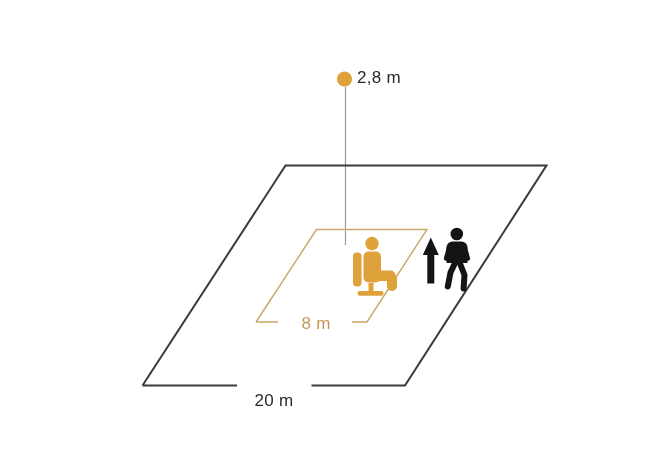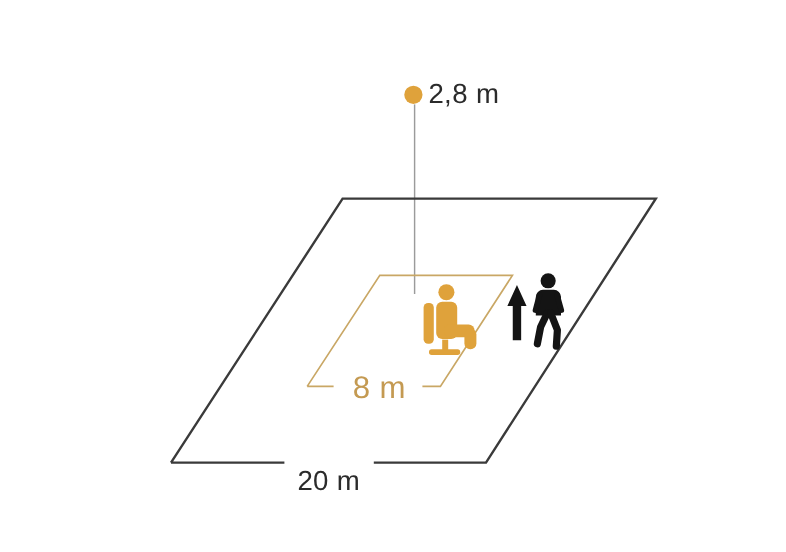--- a/index.html
+++ b/index.html
@@ -20,26 +20,26 @@
     left: 0;
     top: 0;
   }
   .dim-label {
     position: absolute;
     white-space: nowrap;
     user-select: none;
   }
   .label-dark {
     color: #2b2b2b;
-    font-size: 23px;
+    font-size: 17px;
     letter-spacing: 0.3px;
   }
   .label-gold {
     color: #c49a52;
-    font-size: 26px;
+    font-size: 17px;
     letter-spacing: 0.3px;
   }
   .mounting-height-label {
     left: 357px;
     top: 79px;
     transform: translateY(-54%);
   }
   .outer-zone-label {
     left: 274px;
     top: 385px;

